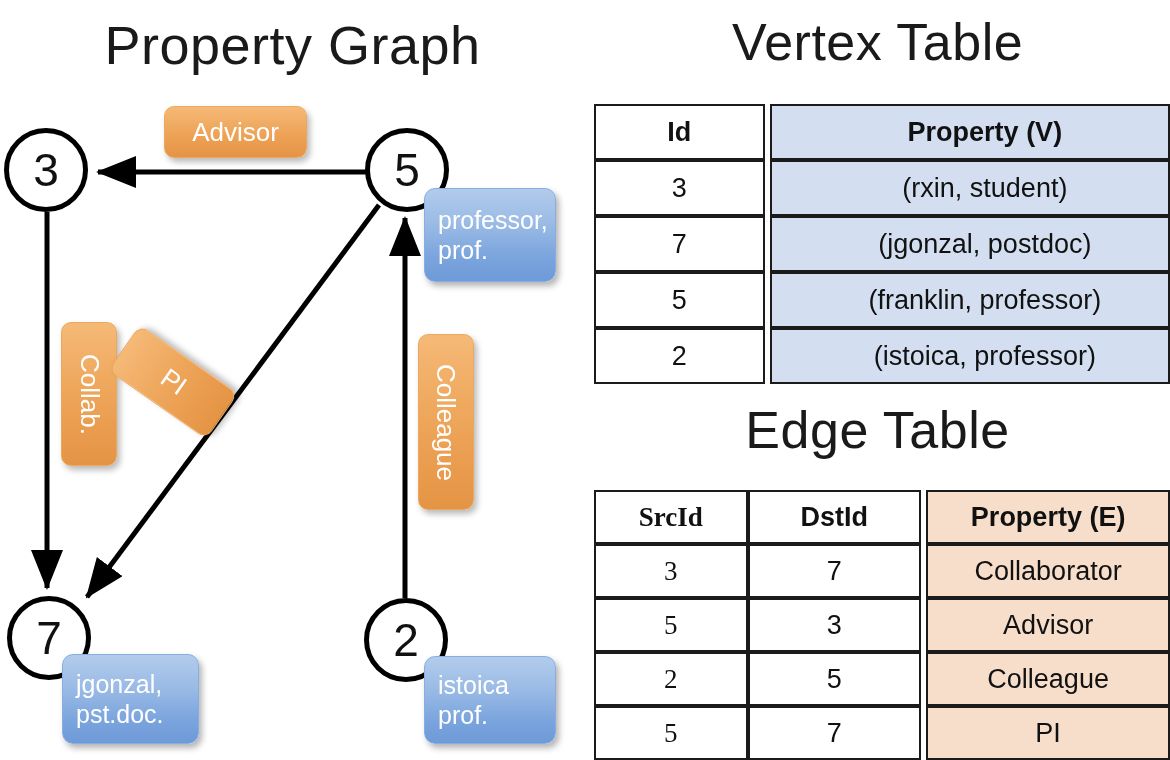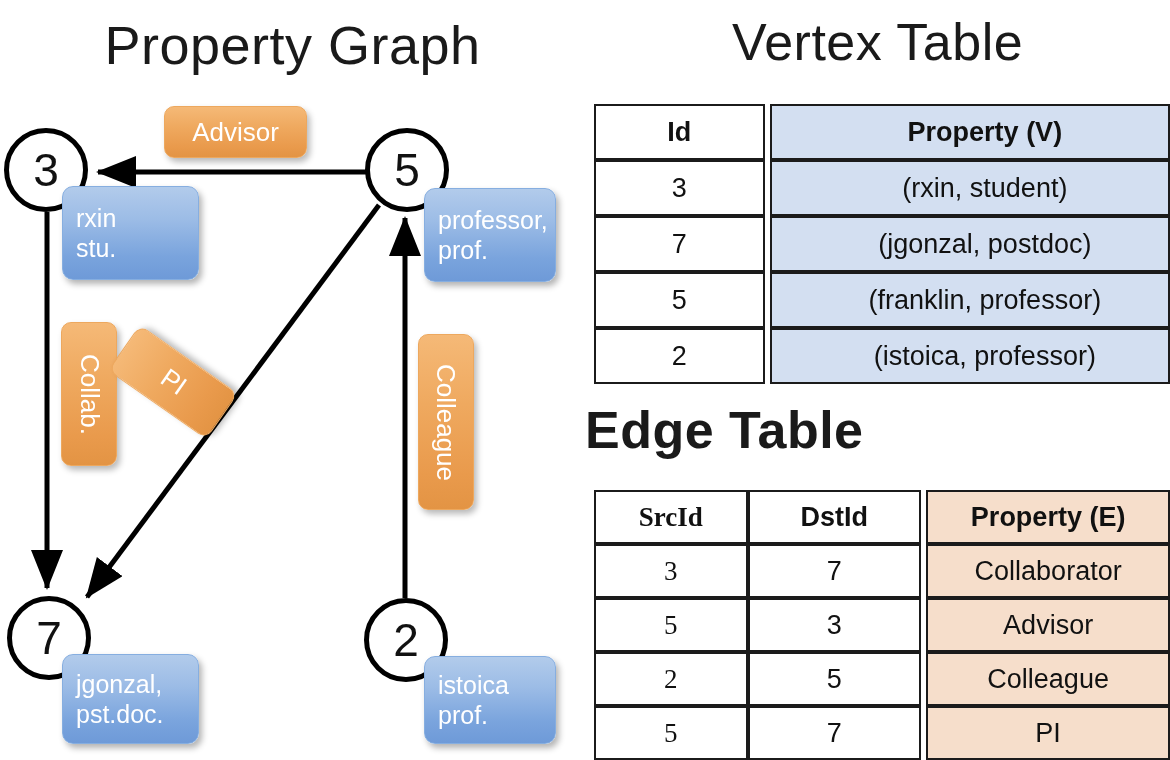--- a/index.html
+++ b/index.html
@@ -20,21 +20,21 @@
   .heading {
     position: absolute;
     font-family: "Liberation Sans", sans-serif;
     font-weight: 300;
     color: #1a1a1a;
     white-space: nowrap;
     letter-spacing: 0.5px;
   }
   #graph-title   { left: 0;   top: 14px;  width: 585px; text-align: center; font-size: 54px; }
   #vertex-title  { left: 585px; top: 12px; width: 585px; text-align: center; font-size: 52px; }
-  #edge-title    { left: 585px; top: 400px; width: 585px; text-align: left; font-size: 52px; font-weight: bold; }
+  #edge-title    { left: 585px; top: 400px; width: 585px; text-align: center; font-size: 52px; }
 
   
   #graph-panel {
     position: absolute;
     left: 0; top: 0;
     width: 585px; height: 760px; padding-left: 18px;
   }
   #graph-edges {
     position: absolute;
     left: 0; top: 0;
@@ -150,24 +150,20 @@
     <line x1="379" y1="205" x2="87" y2="597" stroke="#000000" stroke-width="5" marker-end="url(#arrowhead)"></line>
 
     <line x1="405" y1="598" x2="405" y2="218" stroke="#000000" stroke-width="5" marker-end="url(#arrowhead)"></line>
   </svg>
 
   <div class="node-circle" style="left:4px;  top:128px;">3</div>
   <div class="node-circle" style="left:365px; top:128px;">5</div>
   <div class="node-circle" style="left:7px;  top:596px;">7</div>
   <div class="node-circle" style="left:364px; top:598px;">2</div>
 
-  <div class="prop-box blue" style="left:62px; top:186px; width:137px; height:94px;">
-    <span>rxin</span>
-    <span>stu.</span>
-  </div>
 
   <div class="prop-box blue" style="left:424px; top:188px; width:132px; height:94px;">
     <span>professor,</span>
     <span>prof.</span>
   </div>
 
   <div class="prop-box blue" style="left:62px; top:654px; width:137px; height:90px;">
     <span>jgonzal,</span>
     <span>pst.doc.</span>
   </div>

